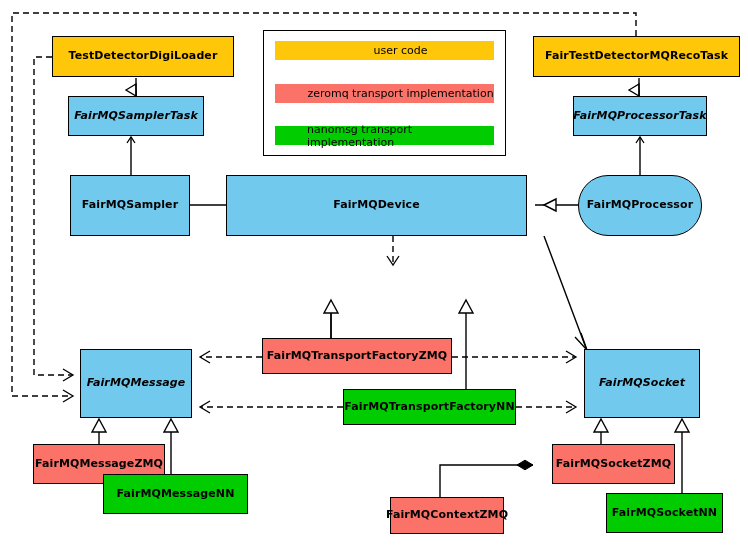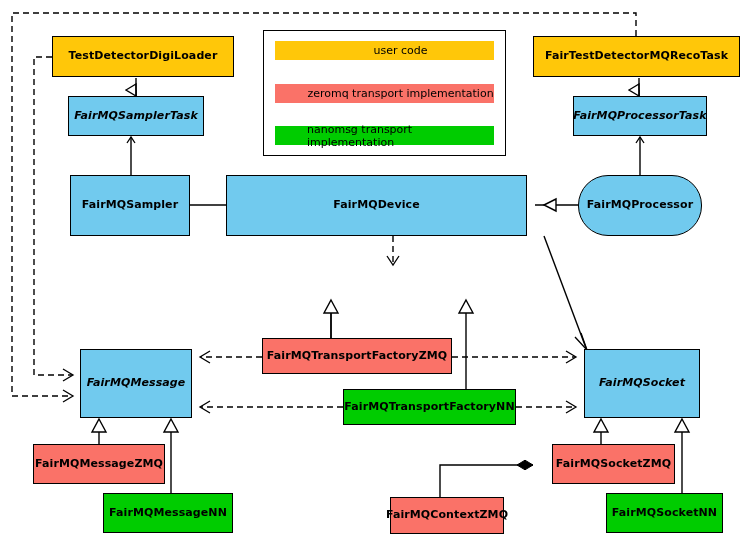--- a/index.html
+++ b/index.html
@@ -158,21 +158,21 @@
     </div>
   <div class="node italic" style="left: 80px; top: 349px; width: 112px; height: 69px; background: rgb(113, 202, 238);">
       <span>FairMQMessage</span>
     </div>
   <div class="node italic" style="left: 584px; top: 349px; width: 116px; height: 69px; background: rgb(113, 202, 238);">
       <span>FairMQSocket</span>
     </div>
   <div class="node" style="left: 33px; top: 444px; width: 132px; height: 40px; background: rgb(250, 114, 104);">
       <span>FairMQMessageZMQ</span>
     </div>
-  <div class="node" style="left: 103px; top: 493px; width: 130px; height: 40px; background: rgb(0, 204, 0);">
+  <div class="node" style="left: 103px; top: 474px; width: 145px; height: 40px; background: rgb(0, 204, 0);">
       <span>FairMQMessageNN</span>
     </div>
   <div class="node" style="left: 552px; top: 444px; width: 123px; height: 40px; background: rgb(250, 114, 104);">
       <span>FairMQSocketZMQ</span>
     </div>
   <div class="node" style="left: 606px; top: 493px; width: 117px; height: 40px; background: rgb(0, 204, 0);">
       <span>FairMQSocketNN</span>
     </div>
   <div class="node" style="left: 390px; top: 497px; width: 114px; height: 37px; background: rgb(250, 114, 104); align-items: center;">
       <span>FairMQContextZMQ</span>

